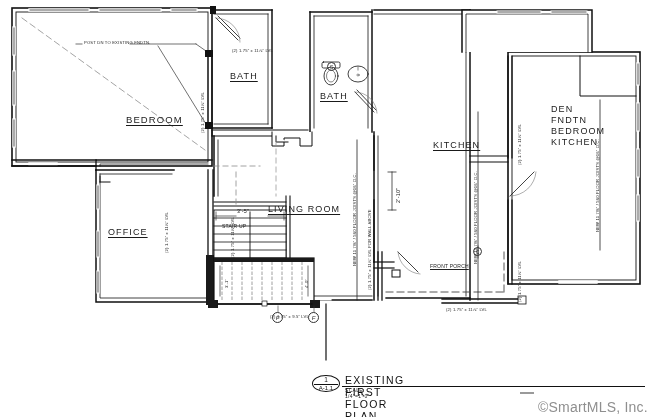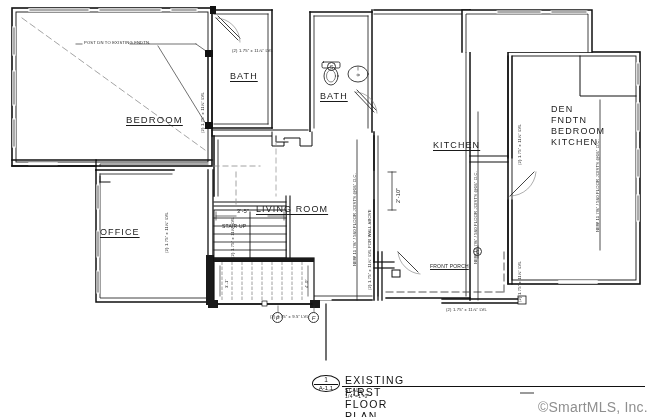--- a/index.html
+++ b/index.html
@@ -471,23 +471,23 @@
   </svg>
 
   <div class="lbl room big" style="left:126px;top:115px;">BEDROOM</div>
 
   <div class="lbl room" style="left:230px;top:72px;">BATH</div>
 
   <div class="lbl room" style="left:320px;top:92px;">BATH</div>
 
   <div class="lbl room" style="left:413px;top:141px;padding-left:20px;">KITCHEN</div>
 
-  <div class="lbl room" style="left:256px;top:205px;">LIVING ROOM</div>
-
-  <div class="lbl room" style="left:100px;top:228px;">OFFICE</div>
+  <div class="lbl room" style="left:268px;top:205px;">LIVING ROOM</div>
+
+  <div class="lbl room" style="left:108px;top:228px;">OFFICE</div>
 
   <div class="lbl tiny5" style="left:430px;top:264px;text-decoration:underline;">FRONT PORCH</div>
 
   <div class="lbl room multi" style="left:551px;top:104px;font-size:9px;">
     <span>DEN</span>
     <span>FNDTN</span>
     <span>BEDROOM</span>
     <span>KITCHEN</span>
   </div>
 

